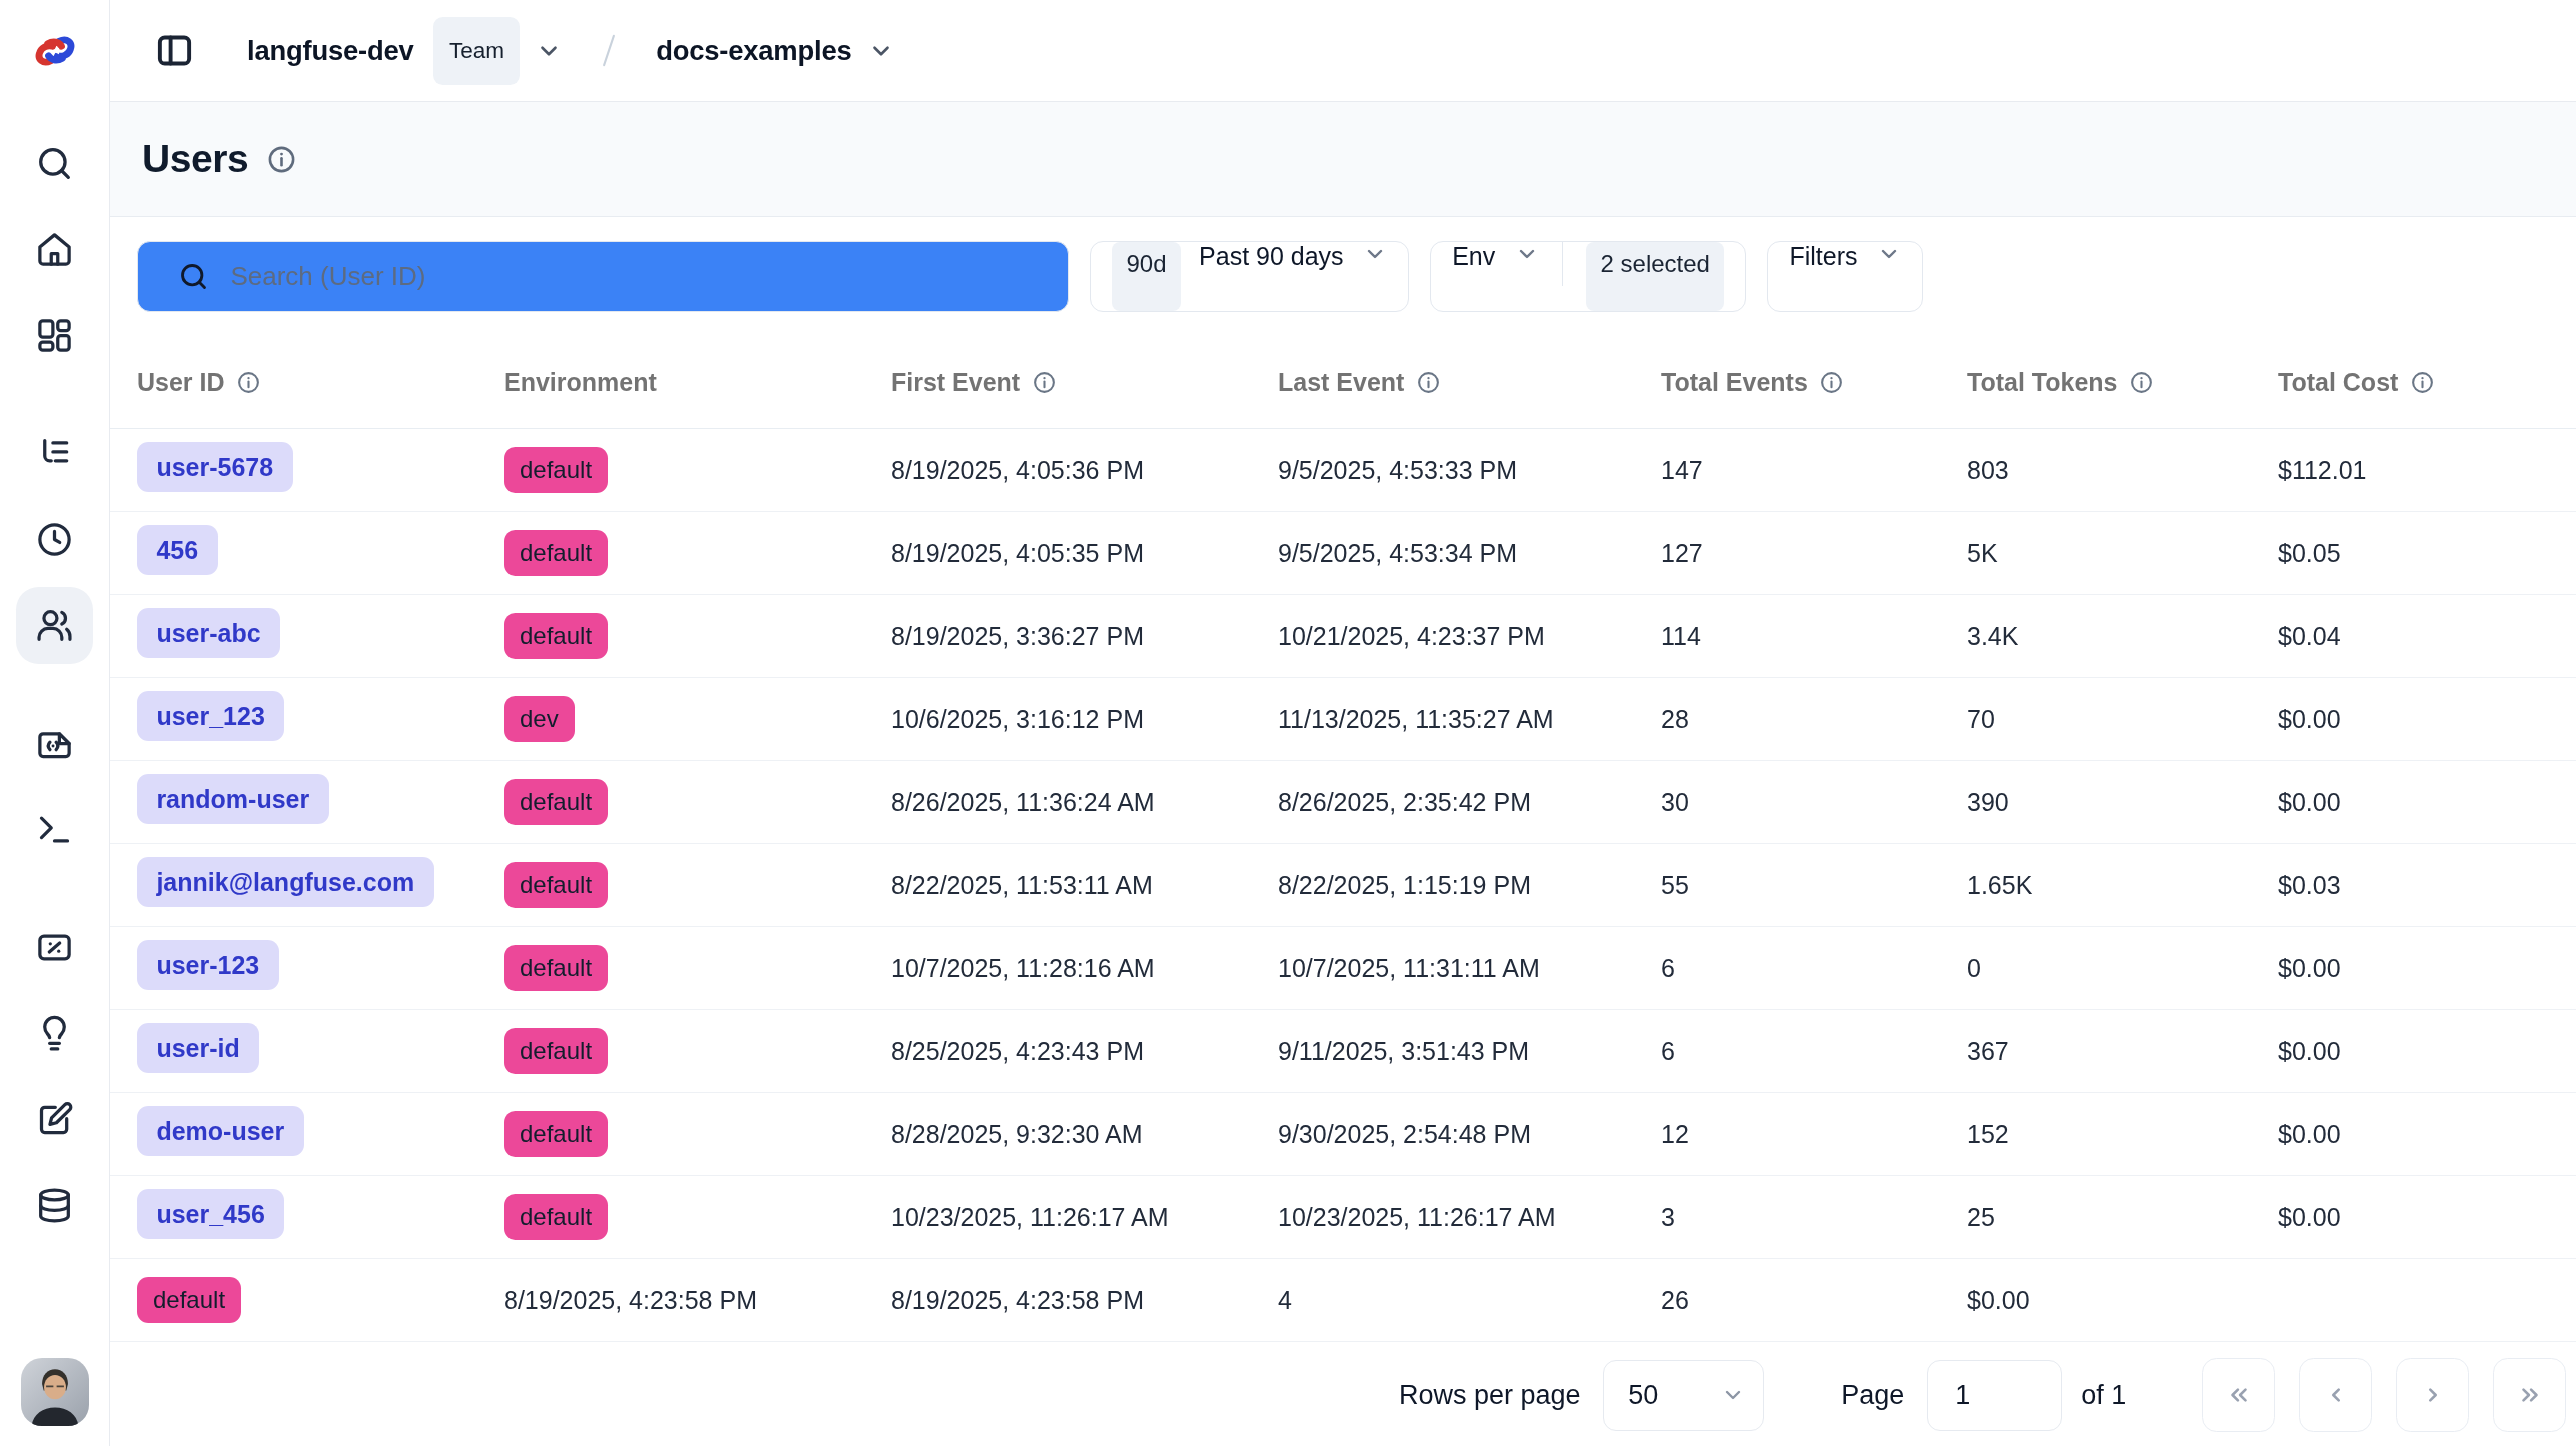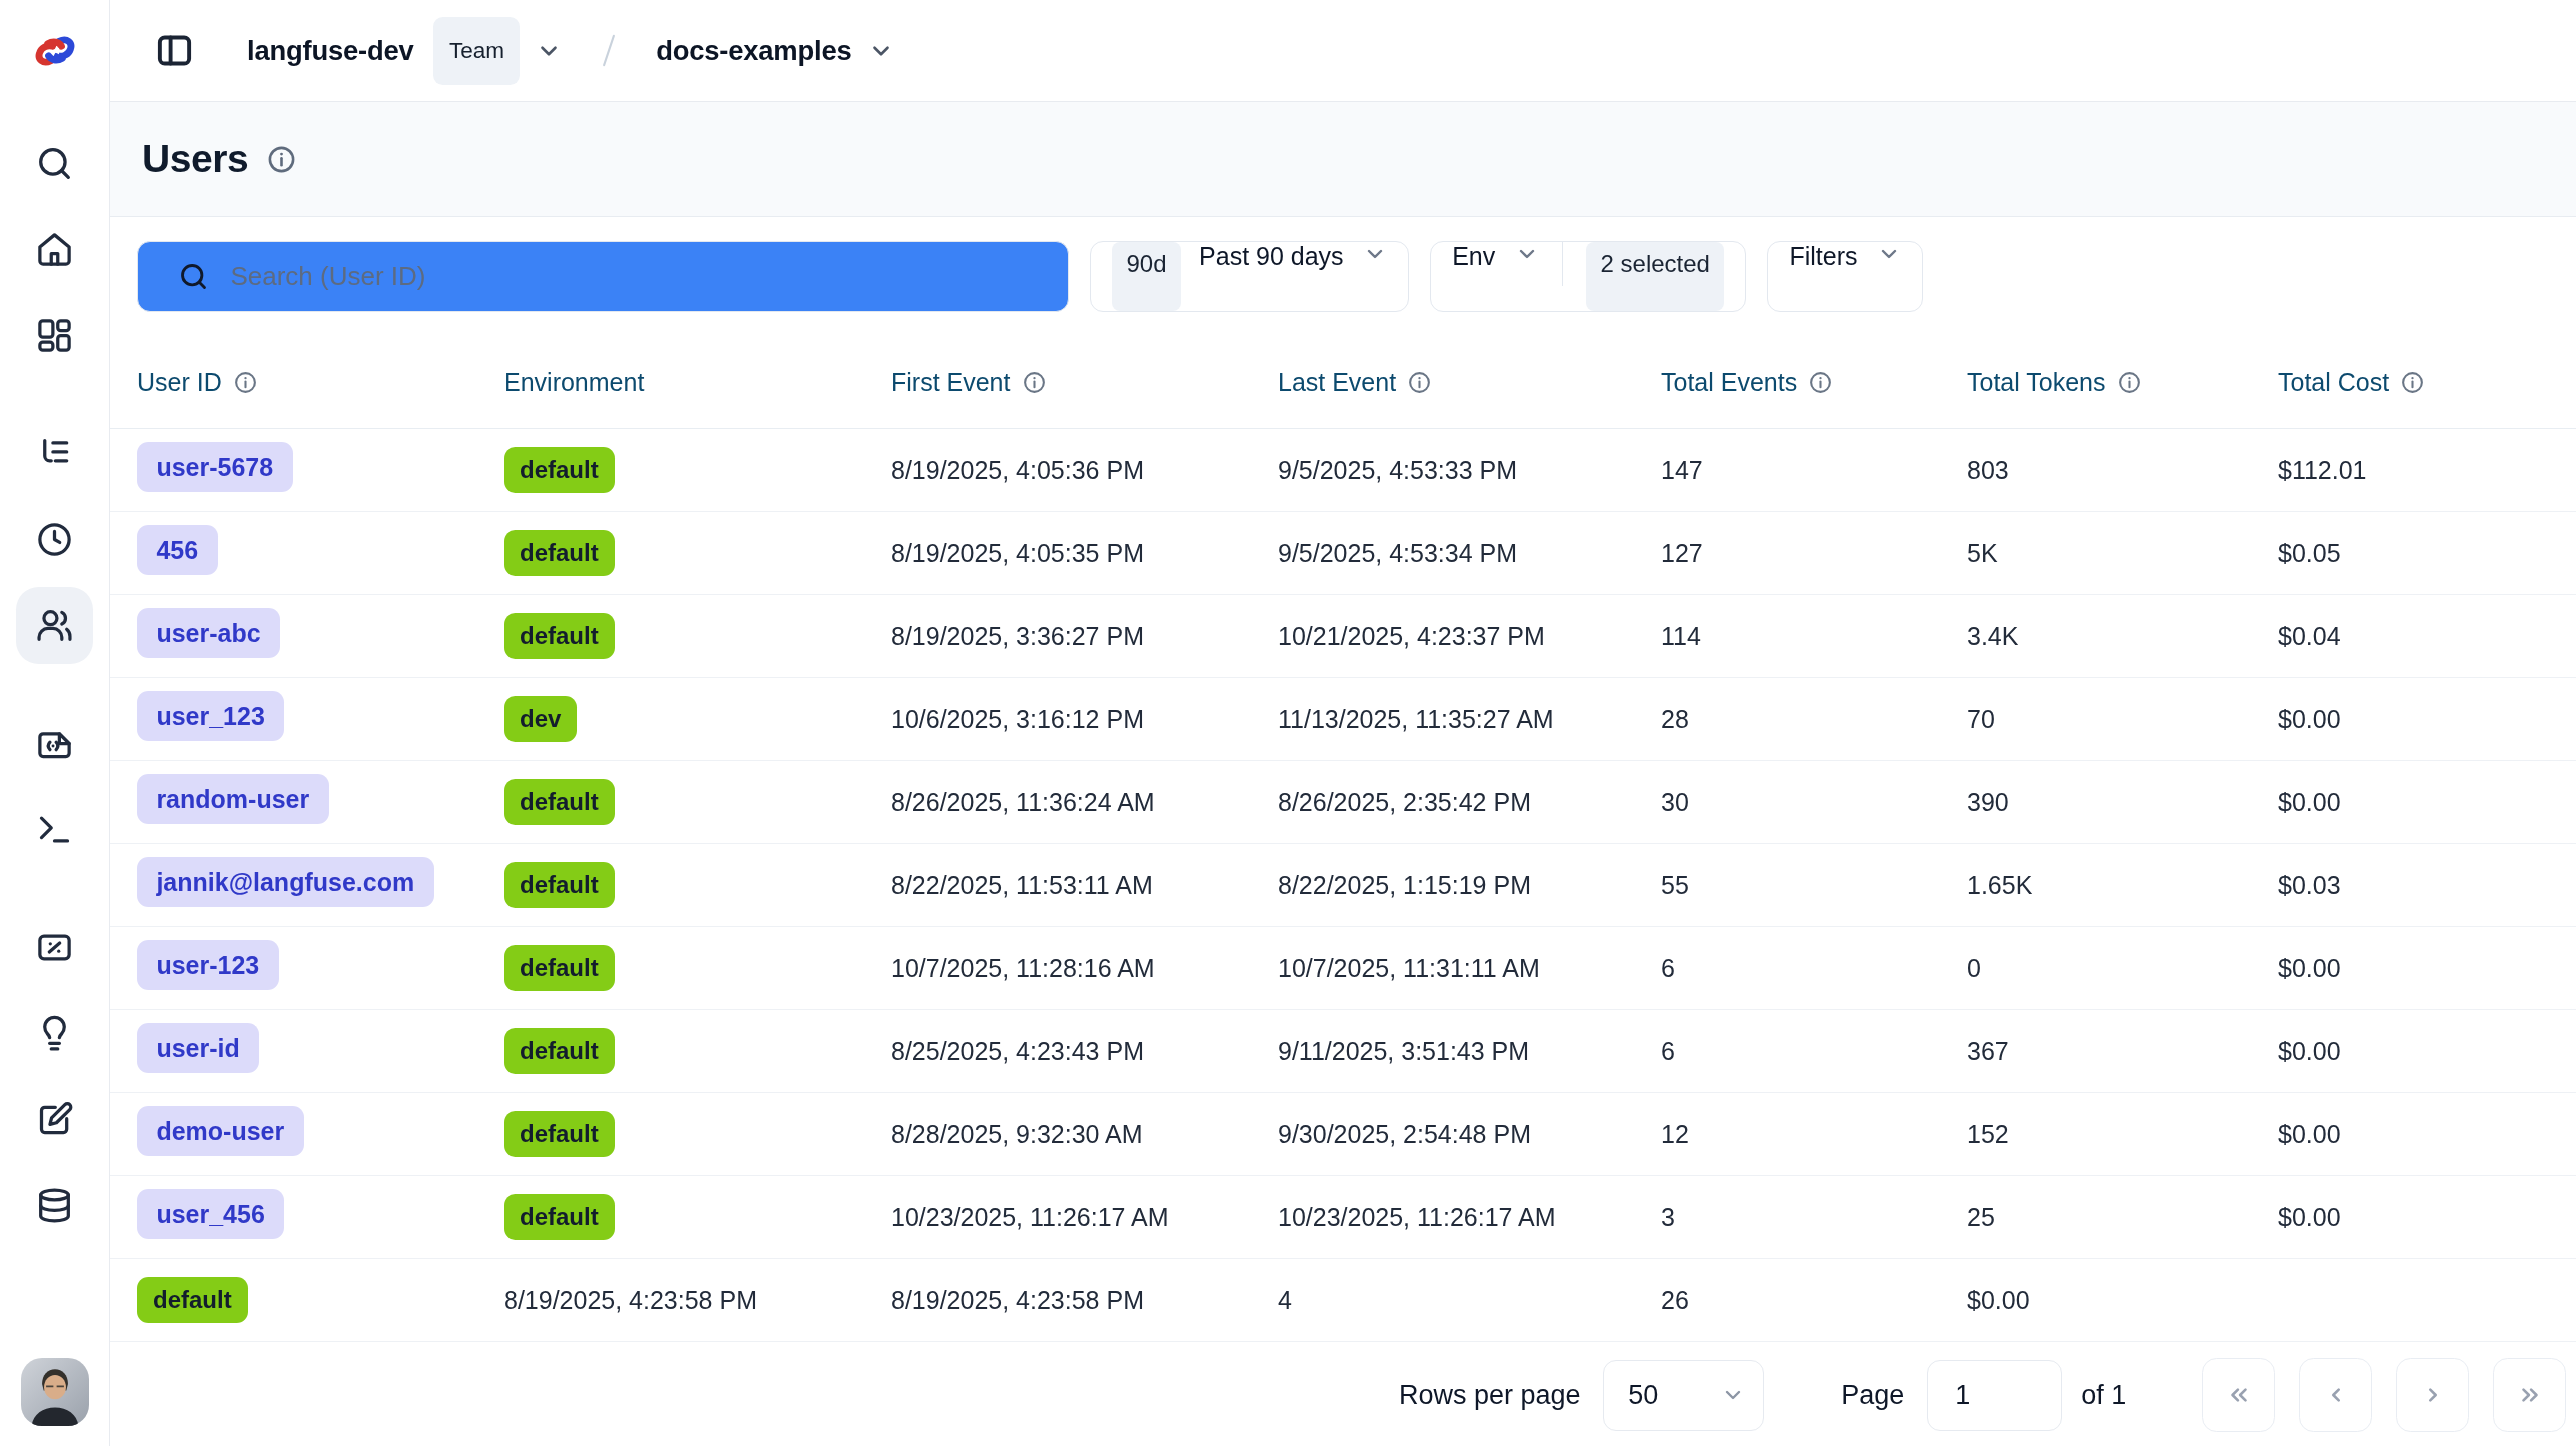--- a/index.html
+++ b/index.html
@@ -90,33 +90,33 @@
     display:flex; padding:0 21px; gap:18px;
     font-family:inherit; font-size:25px; font-weight:500; color:#0e1728; cursor:pointer;
   }
   .mini-badge { background:#eef2f7; border-radius:8px; padding:8px 14.5px; font-size:24px; font-weight:400; color:#1a2433; white-space:nowrap; }
   .tb-btn .chev { width:24px; height:24px; stroke:#6e7889; margin-left:1.6px; }
   .vdiv { width:1.6px; height:44px; background:#e3e8ef; margin:0 4.8px; }
 
   
   .grid-cols { display:grid; grid-template-columns:367px 387px 387px 383px 306px 311px 1fr; align-items:center; }
   .thead { height:93px; padding-left:27px; border-bottom:1.6px solid #e8edf2; }
-  .th { display:flex; align-items:center; gap:11.3px; font-size:25px; font-weight:400; color:#0c4a6e; cursor:pointer; }
+  .th { display:flex; align-items:center; gap:11.3px; font-size:25px; font-weight:700; color:#737373; cursor:pointer; }
   .th .info-icon { margin-left:0; color:#6a7686; }
   .th .info-icon svg { width:25px; height:25px; }
   .tbody { }
   .trow { height:83px; padding-left:27px; border-bottom:1.6px solid #eef1f5; cursor:pointer; background:#fff; }
   .cell { font-size:25px; color:#222b3a; white-space:nowrap; overflow:hidden; }
   .badge-user {
     display:inline-block; background:#dcdbfa; color:#3039c8; font-weight:700;
     font-size:25px; padding:10.5px 19.4px; border-radius:11.3px; cursor:pointer; max-width:339px;
     white-space:nowrap; overflow:hidden; text-overflow:ellipsis;
   }
   .badge-env {
-    display:inline-block; background:#84cc16; color:#131d2d; font-weight:700;
+    display:inline-block; background:#ec4899; color:#131d2d; font-weight:400;
     font-size:24px; padding:9px 16px; border-radius:11.3px;
   }
 
   
   .pagination {
     margin-top:auto; height:104px; min-height:104px; background:#fff;
     display:flex; align-items:center; justify-content:flex-end; padding-right:9.7px;
     font-size:27px; font-weight:500; color:#0e1728;
   }
   .pg-label { white-space:nowrap; }

